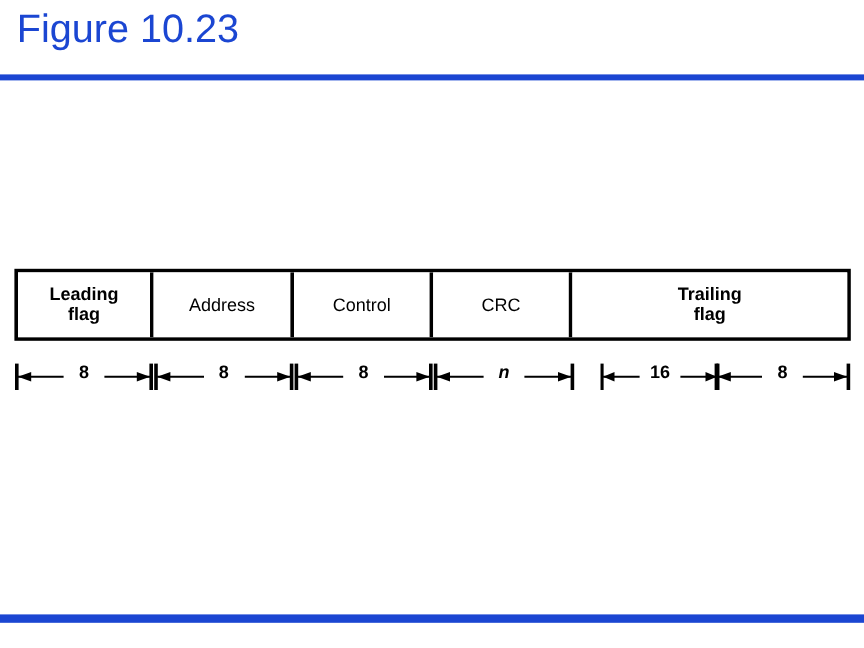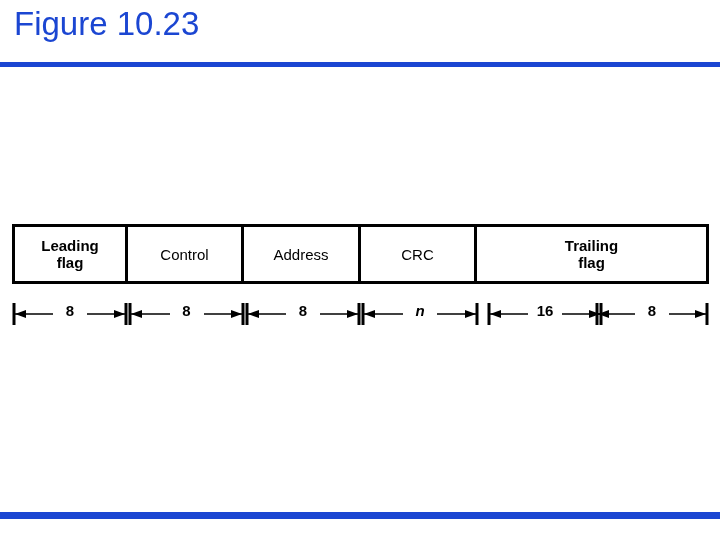--- a/index.html
+++ b/index.html
@@ -159,26 +159,26 @@
 
 <div id="frame-diagram">
 
   <div class="frame-boxes">
 
     <div class="frame-field w-lead">
       <span class="field-label bold">Leading
 flag</span>
     </div>
 
+    <div class="frame-field w-addr">
+      <span class="field-label">Address</span>
+    </div>
+
     <div class="frame-field w-ctrl">
       <span class="field-label">Control</span>
-    </div>
-
-    <div class="frame-field w-addr">
-      <span class="field-label">Address</span>
     </div>
 
 
     <div class="frame-field w-crc">
       <span class="field-label">CRC</span>
     </div>
 
     <div class="frame-field w-trail">
       <span class="field-label bold">Trailing
 flag</span>
@@ -225,21 +225,21 @@
       <svg class="dim-svg" viewBox="0 0 118 28" preserveAspectRatio="none">
         <line x1="2" y1="3" x2="2" y2="25" stroke="#000" stroke-width="3"></line>
         <line x1="116" y1="3" x2="116" y2="25" stroke="#000" stroke-width="3"></line>
         <line x1="3" y1="14" x2="115" y2="14" stroke="#000" stroke-width="1.6"></line>
         <polygon points="3,14 14,10 14,18" fill="#000"></polygon>
         <polygon points="115,14 104,10 104,18" fill="#000"></polygon>
       </svg>
       <div class="dim-label italic">n</div>
     </div>
 
-    <div class="dim-seg" style="left:475px; width:116px;">
+    <div class="dim-seg" style="left:488px; width:100px;">
       <svg class="dim-svg" viewBox="0 0 116 28" preserveAspectRatio="none">
         <line x1="2" y1="3" x2="2" y2="25" stroke="#000" stroke-width="3"></line>
         <line x1="114" y1="3" x2="114" y2="25" stroke="#000" stroke-width="3"></line>
         <line x1="3" y1="14" x2="113" y2="14" stroke="#000" stroke-width="1.6"></line>
         <polygon points="3,14 14,10 14,18" fill="#000"></polygon>
         <polygon points="113,14 102,10 102,18" fill="#000"></polygon>
       </svg>
       <div class="dim-label">16</div>
     </div>
 

